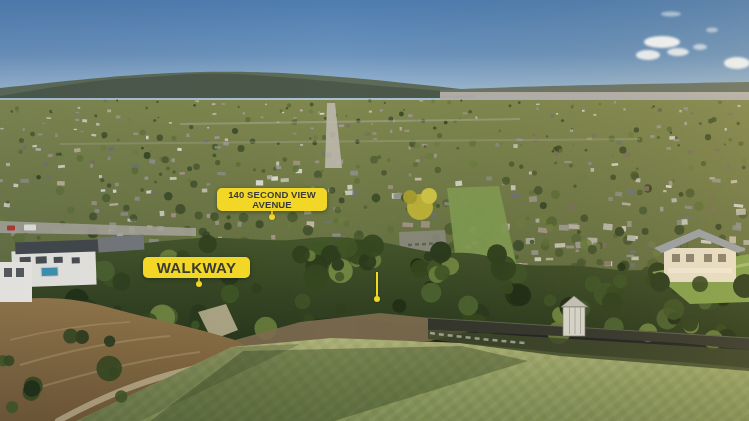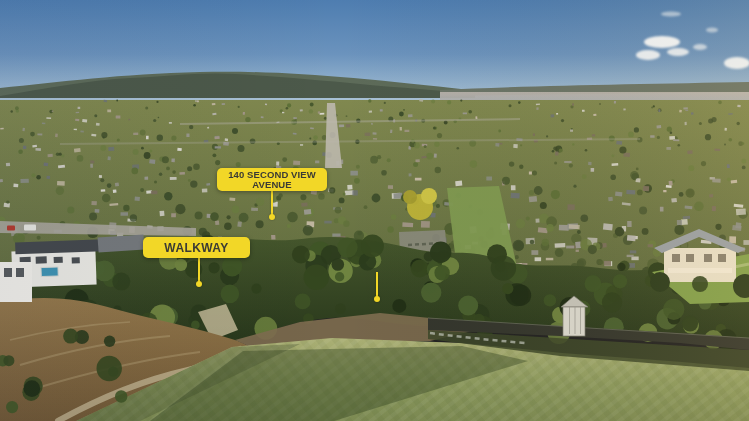--- a/index.html
+++ b/index.html
@@ -3,24 +3,24 @@
 <meta charset="utf-8">
 <style>
   html,body{margin:0;padding:0;background:#222;}
   .stage{position:relative;width:749px;height:421px;overflow:hidden;font-family:"Liberation Sans",sans-serif;}
   .stage svg{position:absolute;left:0;top:0;}
   .callout{
     position:absolute;display:flex;align-items:center;justify-content:center;
     background:var(--accent,#F2D727);color:var(--label-text,#3B3B35);
     font-family:"Liberation Sans",sans-serif;font-weight:700;text-align:center;
     white-space:pre-line;border-radius:5px;box-shadow:0 1px 4px rgba(0,0,0,.35);
-    z-index:5;letter-spacing:.4px;text-transform:uppercase;
+    z-index:5;letter-spacing:.4px;text-transform:uppercase;margin-top:20px;
   }
   #co-address{left:217px;top:168px;width:110px;height:23px;font-size:9.5px;line-height:10px;letter-spacing:.1px;}
-  #co-walkway{left:143px;top:237px;width:107px;height:21px;font-size:12px;}
+  #co-walkway{left:143px;top:237px;width:107px;height:21px;font-size:15px;}
   #co-shelly {left:318px;top:253px;width:119px;height:19px;font-size:11px;}
   .lead{position:absolute;width:2px;background:var(--accent,#F2D727);z-index:4;box-shadow:0 0 2px rgba(0,0,0,.25);}
   .dot{position:absolute;width:6px;height:6px;border-radius:50%;background:var(--accent,#F2D727);z-index:4;box-shadow:0 0 2px rgba(0,0,0,.3);}
 </style>
 </head>
 <body>
 
 <div class="stage">
 
 <svg width="749" height="421" viewBox="0 0 749 421">

